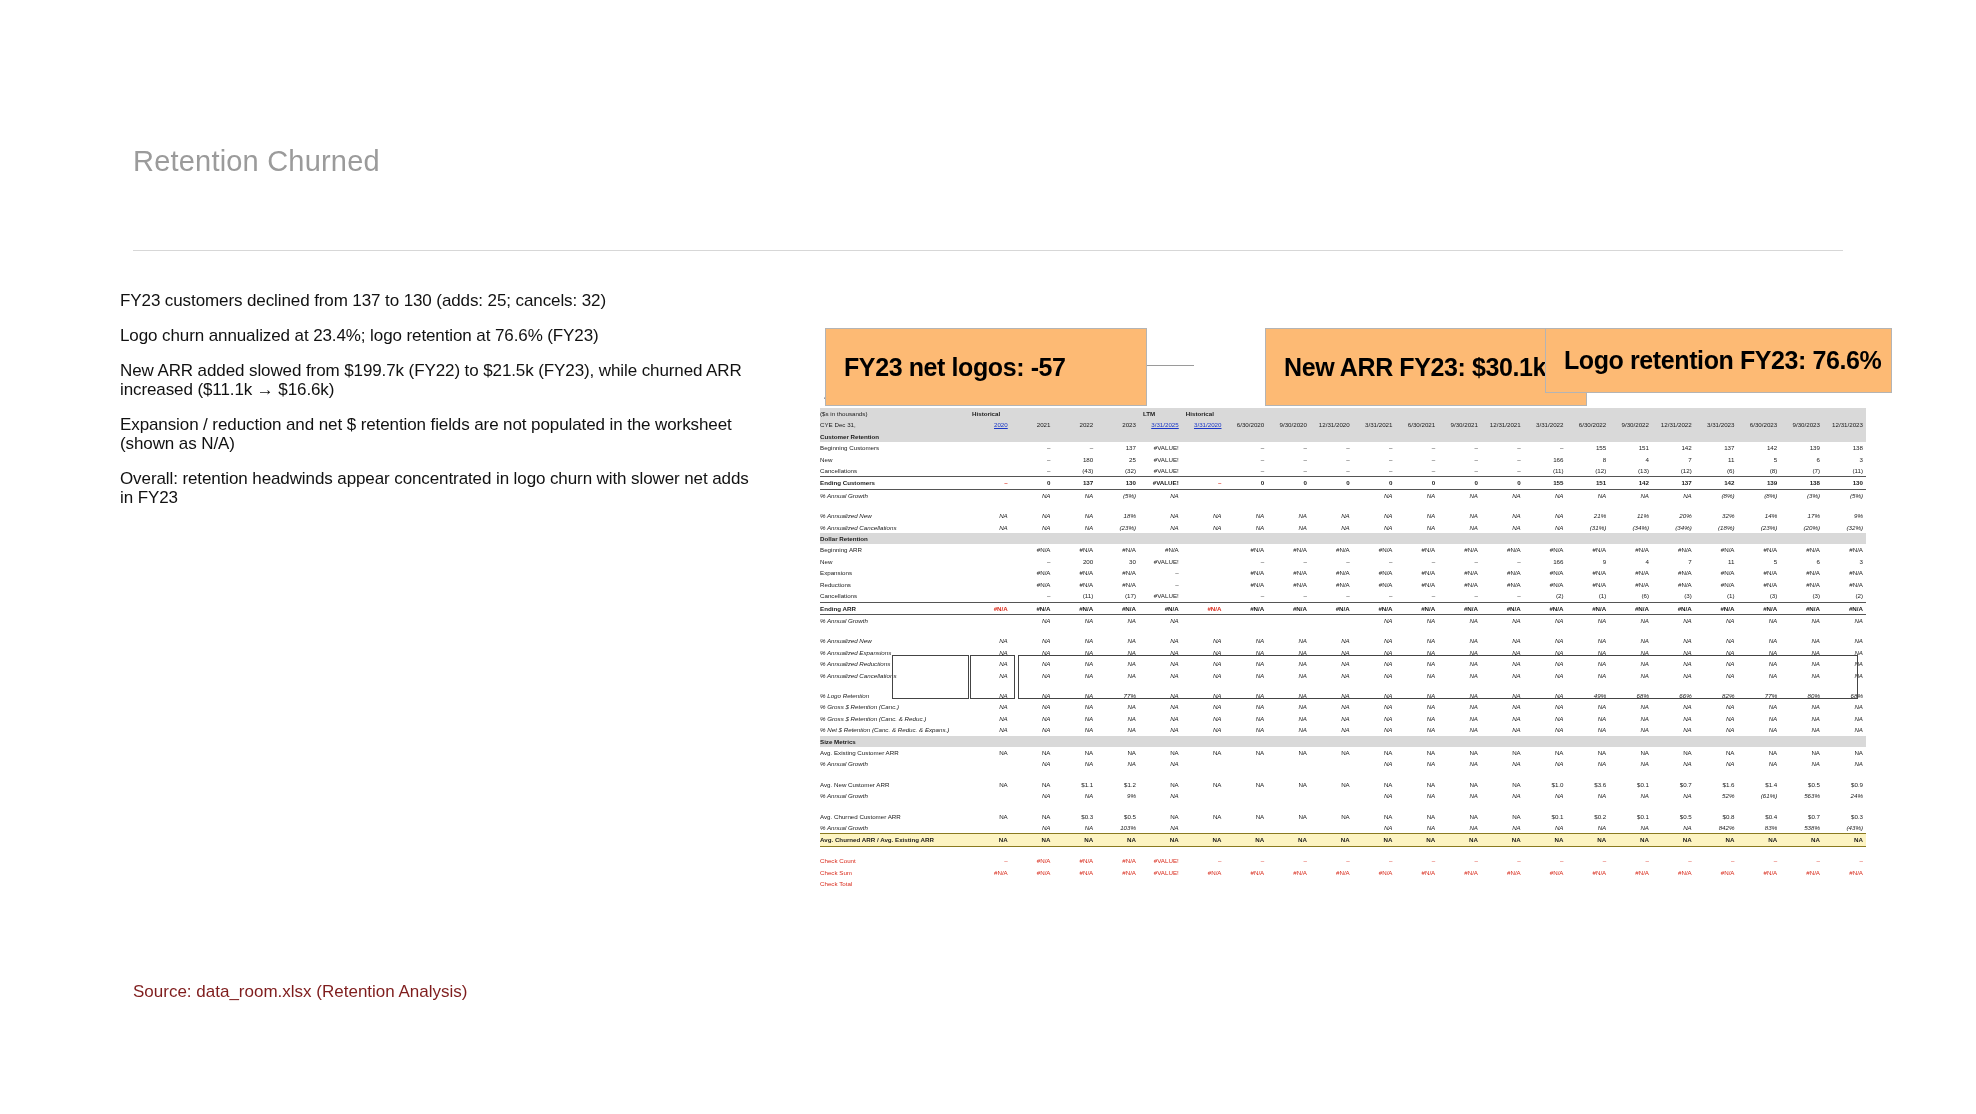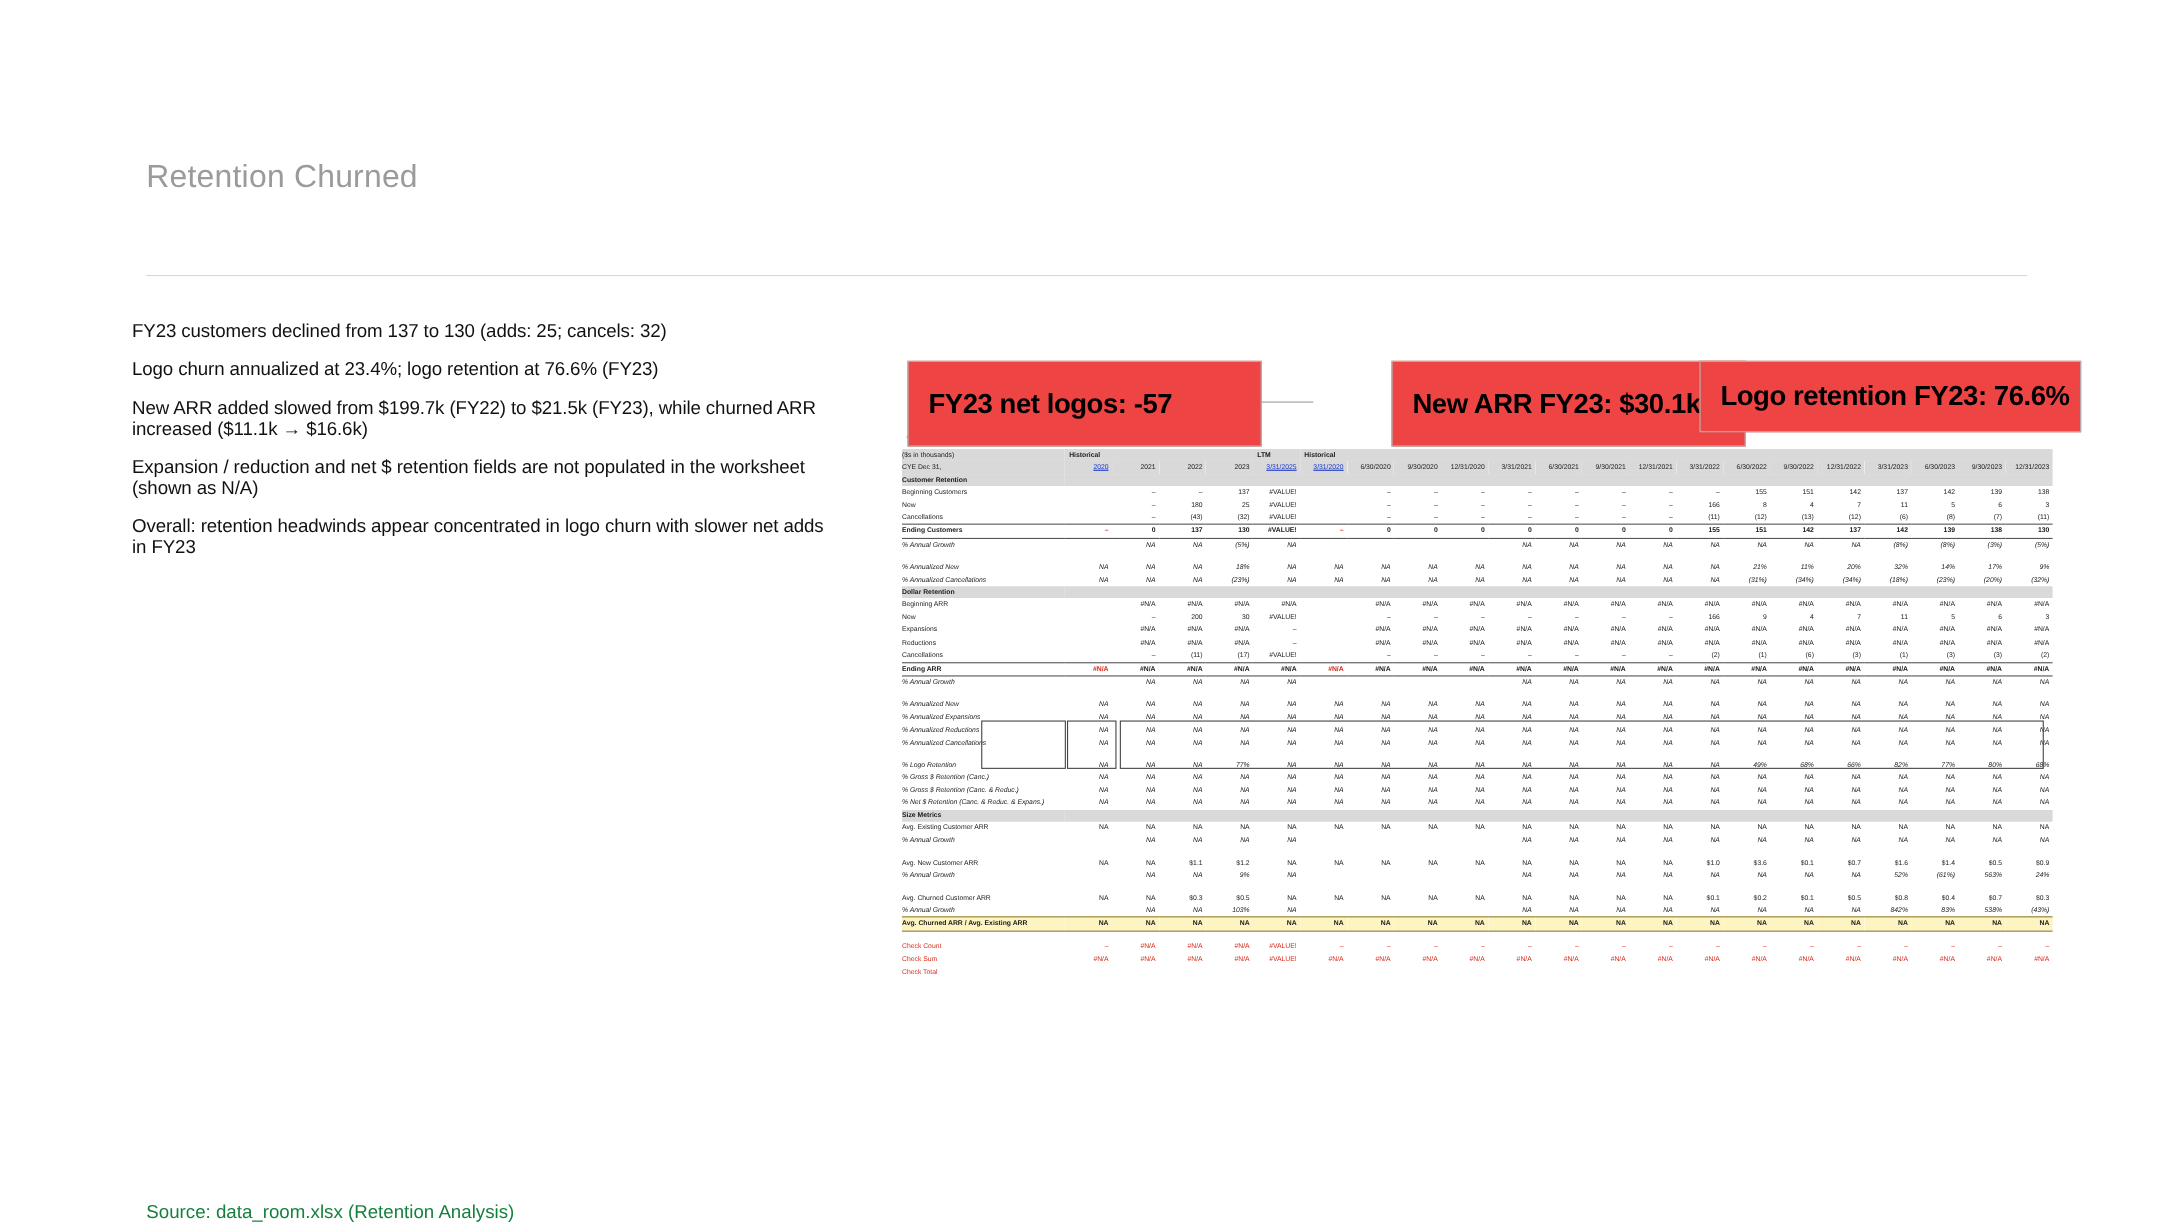--- a/index.html
+++ b/index.html
@@ -27,27 +27,27 @@
   #key-head {
     font-size:34px; font-weight:700; color:#000; letter-spacing:-0.3px;
     margin:0 0 4px 0; line-height:1.25;
   }
   .takeaway {
     font-size:17px; line-height:1.12; color:#111; font-weight:400;
     margin:16px 0 0 0; letter-spacing:-0.1px;
   }
 
   #source-note {
-    position:absolute; left:133px; top:1092px;
-    font-size:17px; color:#15803d; font-weight:400;
+    position:absolute; left:133px; top:982px;
+    font-size:17px; color:#7f1d1d; font-weight:400;
   }
 
   
   .callout {
-    position:absolute; background:#ef4444; border:1px solid #b4b4b4;
+    position:absolute; background:#fdba74; border:1px solid #b4b4b4;
     display:flex; align-items:center; padding:0 18px; z-index:30;
   }
   .callout-text { font-size:25px; font-weight:700; color:#000; letter-spacing:-0.4px; white-space:nowrap; }
   #callout-0 { left:825px;  top:328px; width:322px; height:78px; }
   #callout-1 { left:1265px; top:328px; width:322px; height:78px; }
   #callout-2 { left:1545px; top:328px; width:347px; height:65px; }
 
   .connector { position:absolute; background:#9a9a9a; height:1px; z-index:29; }
   #conn-0 { left:1147px; top:365px; width:47px; }
   #conn-1 { left:1516px; top:365px; width:29px; }

